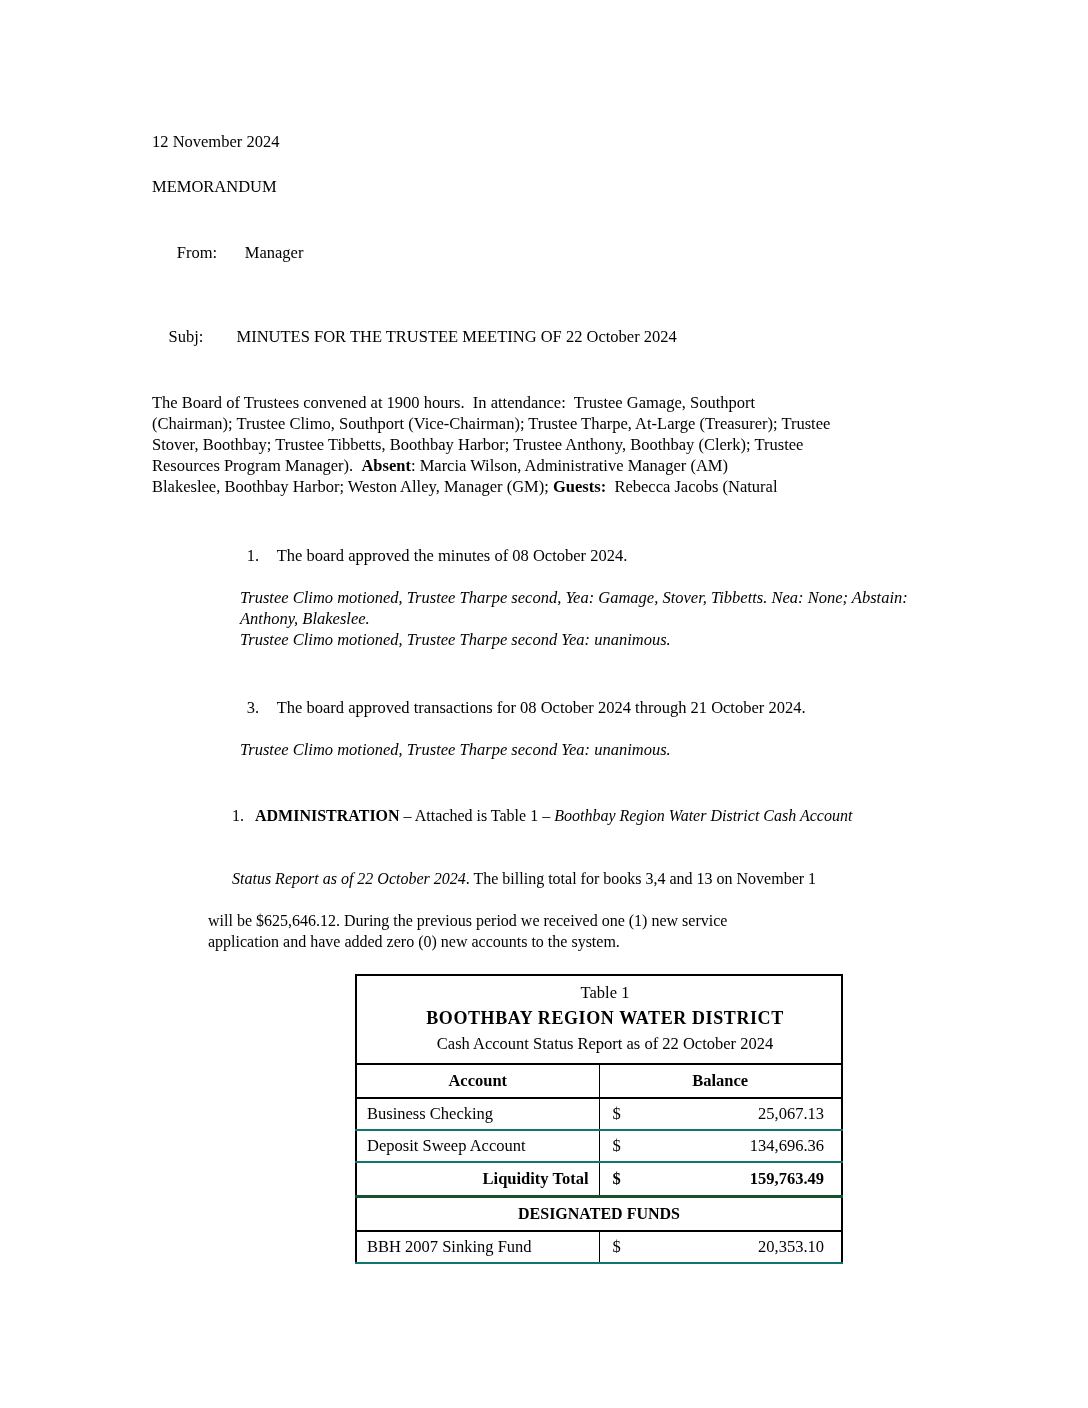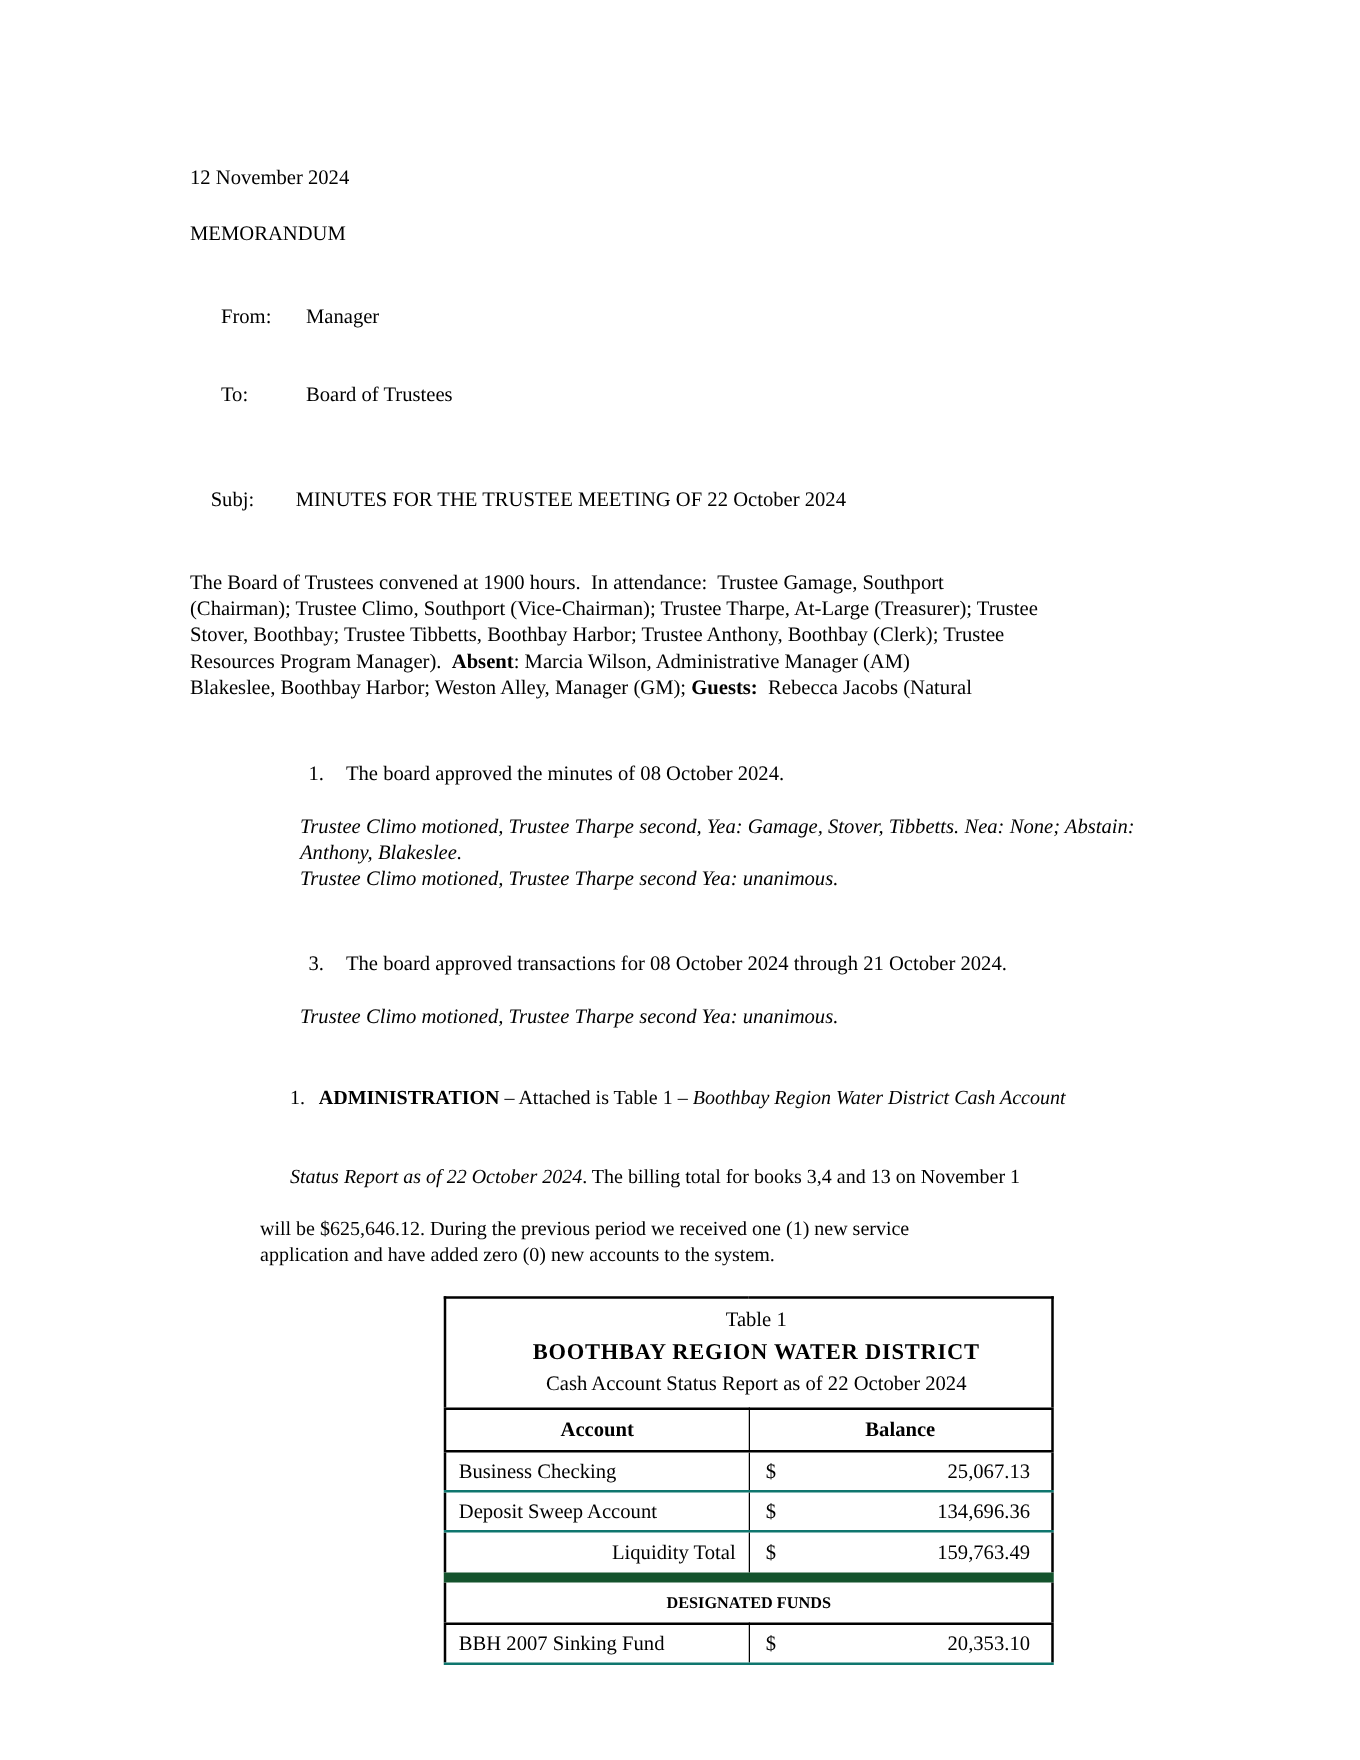--- a/index.html
+++ b/index.html
@@ -90,53 +90,50 @@
     border-bottom: 2px solid #0f766e;
   }
   td.acc-cell { padding-left: 10px; }
   .balwrap {
     display: flex;
     justify-content: space-between;
     padding: 0 16px 0 12px;
   }
   tr.total-row td {
     height: 30px;
-    font-weight: normal;
+    font-weight: bold;
     border-top: 2px solid #000000;
-    border-bottom: 8px solid #14532d;
+    border-bottom: 3px solid #14532d;
     margin-top: 16px;
   }
   td.total-label {
     text-align: right;
     padding-right: 10px;
   }
   tr.section-row td {
     height: 30px;
     font-weight: bold;
     text-align: center;
-    font-size: 13px;
+    font-size: 16px;
     border-top: 2px solid #be185d;
     border-bottom: 2px solid #000000;
   }
 </style>
 </head>
 <body>
 
 <div class="page">
 
   <div class="line">12 November 2024</div>
 
   <div class="line memo-title">MEMORANDUM</div>
 
   <div class="addr-block">
     <div class="line">
       <span class="label">From:</span><span>Manager</span>
-    </div>
-    <div class="line">
-      <span class="label">To:</span><span>Board of Trustees</span>
     </div>
   </div>
 
   <div class="line subj-row">
     <span class="label">Subj:</span><span>MINUTES FOR THE TRUSTEE MEETING OF 22 October 2024</span>
   </div>
 
   <div class="attendance">
     <div class="line"><span>The Board of Trustees convened at 1900 hours.  In attendance:  Trustee Gamage, Southport</span></div>
     <div class="line"><span>(Chairman); Trustee Climo, Southport (Vice-Chairman); Trustee Tharpe, At-Large (Treasurer); Trustee</span></div>

